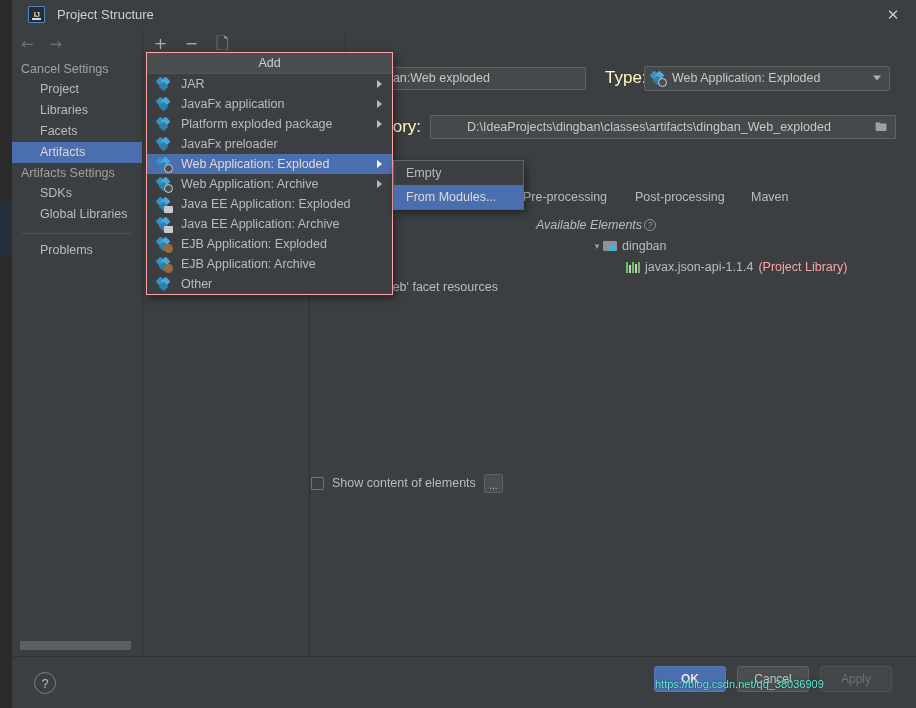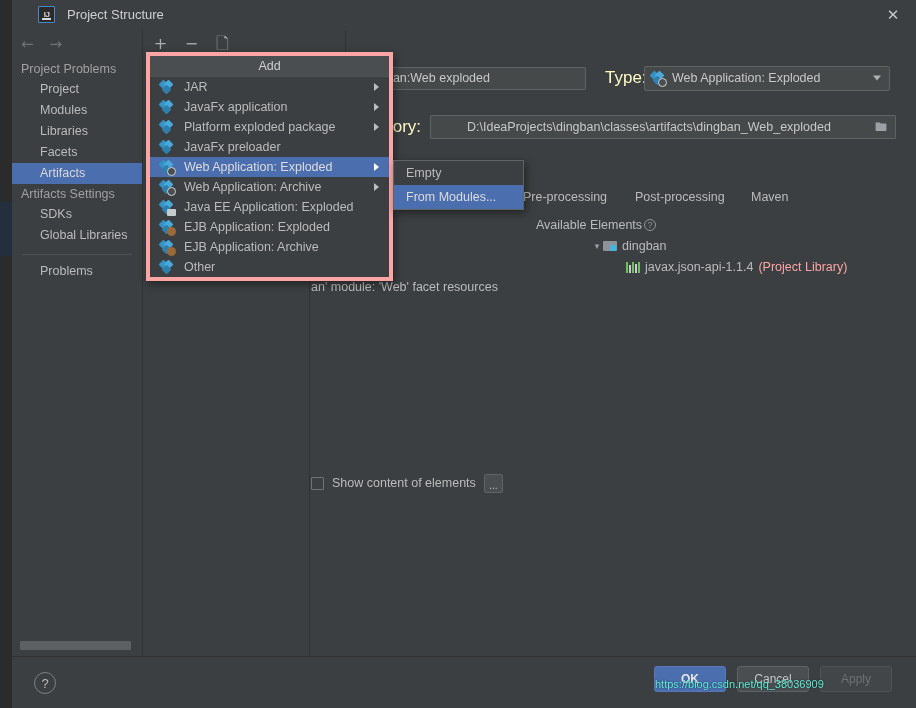--- a/index.html
+++ b/index.html
@@ -32,21 +32,21 @@
   }
 
   
   .titlebar {
     position: absolute; left: 12px; top: 0;
     width: 904px; height: 29px;
     background: #3c3f41;
     display: flex; align-items: center;
   }
   .ij-logo {
-    margin-left: 26px;
+    margin-left: 16px;
     width: 17px; height: 17px;
     border: 1.5px solid #4a88c7;
     background: #2b2b2b;
     border-radius: 1px;
     display: flex; align-items: center; justify-content: center;
     font-size: 8px; font-weight: bold; color: #d8d8d8;
     letter-spacing: -0.5px;
     line-height: 1;
     position: relative;
   }
@@ -234,20 +234,21 @@
     height: 20px;
     display: flex; align-items: center;
     color: #bbbbbb; font-size: 12.5px;
     white-space: nowrap;
   }
   .avail-hdr {
     display: flex; align-items: center; justify-content: center;
     height: 20px;
     color: #bbbbbb; font-size: 12.5px;
     gap: 2px;
+    font-style: italic;
   }
   .help-circle {
     display: inline-flex; align-items: center; justify-content: center;
     width: 12px; height: 12px;
     border: 1px solid #8e9396; border-radius: 50%;
     font-size: 9px; color: #8e9396; line-height: 1;
   }
   .chev {
     width: 12px; text-align: center;
     color: #9aa0a3; font-size: 9px;
@@ -343,21 +344,21 @@
     font-family: "Liberation Sans", sans-serif;
     text-shadow: 0 0 2px rgba(0,0,0,0.6);
     white-space: nowrap;
   }
 
   
   .add-menu {
     position: absolute; left: 146px; top: 52px;
     width: 247px;
     background: #3c3f41;
-    border: 4px solid #fca5a5;
+    border: 1px solid #fca5a5;
     box-shadow: 2px 3px 8px rgba(0,0,0,0.45);
     z-index: 40;
   }
   .add-menu-title {
     height: 21px;
     display: flex; align-items: center; justify-content: center;
     background: #4a4e50;
     color: #cfcfcf;
     font-size: 12.5px;
     border-bottom: 1px solid #4f5355;
@@ -441,23 +442,22 @@
     <div class="title-text">Project Structure</div>
     <div class="close-btn">✕</div>
   </div>
 
   <div class="sidebar">
     <div class="nav-arrows">
       <span>←</span>
       <span>→</span>
     </div>
 
-    <div class="nav-group-title">Project Problems</div>
+    <div class="nav-group-title">Cancel Settings</div>
     <div class="nav-item">Project</div>
-    <div class="nav-item">Modules</div>
     <div class="nav-item">Libraries</div>
     <div class="nav-item">Facets</div>
     <div class="nav-item selected">Artifacts</div>
 
     <div class="nav-group-title">Artifacts Settings</div>
     <div class="nav-item">SDKs</div>
     <div class="nav-item">Global Libraries</div>
 
     <div class="nav-sep"></div>
     <div class="nav-item">Problems</div>
@@ -616,20 +616,29 @@
     <div class="mi">
       <span class="mico">
           <i class="dia a"></i>
           <i class="dia b"></i>
           <i class="dia c"></i>
           <i class="badge ee"></i>
         </span>
       <span>Java EE Application: Exploded</span>
     </div>
 
+    <div class="mi">
+      <span class="mico">
+          <i class="dia a"></i>
+          <i class="dia b"></i>
+          <i class="dia c"></i>
+          <i class="badge ee"></i>
+        </span>
+      <span>Java EE Application: Archive</span>
+    </div>
 
     <div class="mi">
       <span class="mico">
           <i class="dia a"></i>
           <i class="dia b"></i>
           <i class="dia c"></i>
           <i class="badge ejb"></i>
         </span>
       <span>EJB Application: Exploded</span>
     </div>

